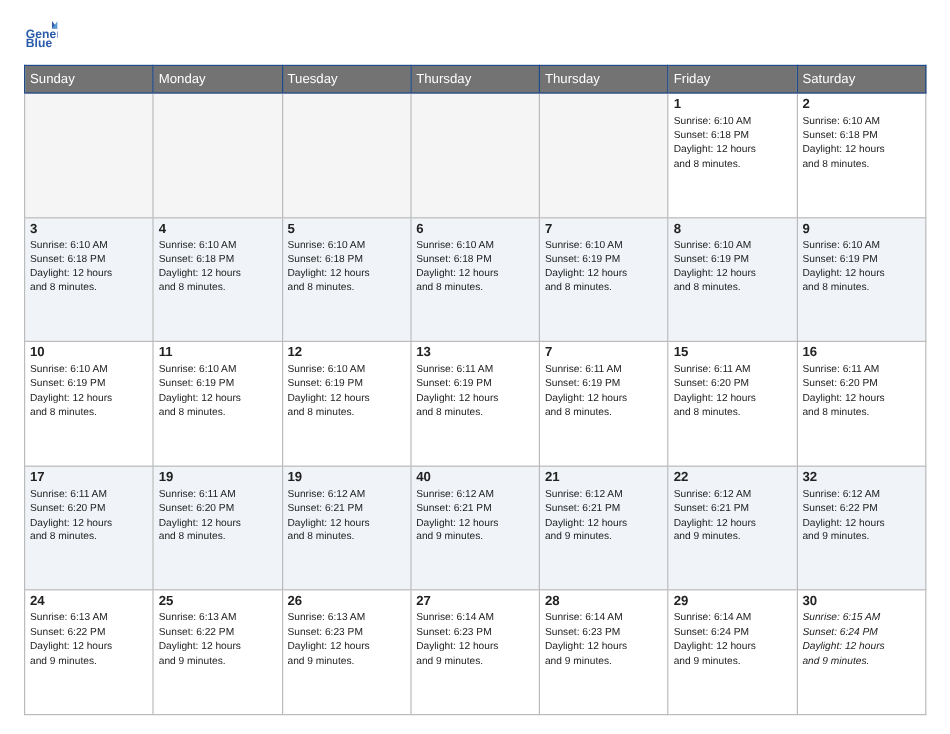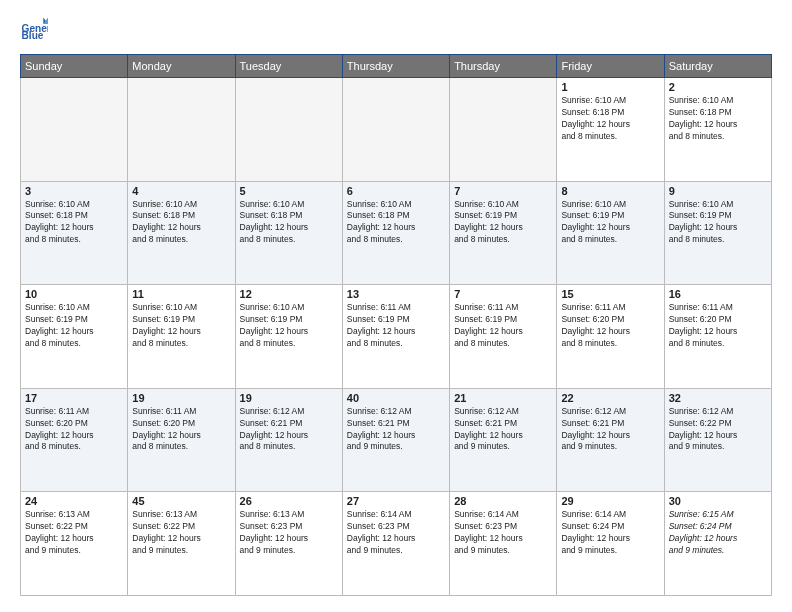--- a/index.html
+++ b/index.html
@@ -305,21 +305,21 @@
         </tr>
         <tr>
           <td>
             <span class="day-num">24</span>
             <div class="day-info" style="white-space: pre-line;">Sunrise: 6:13 AM
 Sunset: 6:22 PM
 Daylight: 12 hours
 and 9 minutes.</div>
           </td>
           <td>
-            <span class="day-num">45</span>
+            <span class="day-num">25</span>
             <div class="day-info" style="white-space: pre-line;">Sunrise: 6:13 AM
 Sunset: 6:22 PM
 Daylight: 12 hours
 and 9 minutes.</div>
           </td>
           <td>
             <span class="day-num">26</span>
             <div class="day-info" style="white-space: pre-line;">Sunrise: 6:13 AM
 Sunset: 6:23 PM
 Daylight: 12 hours

